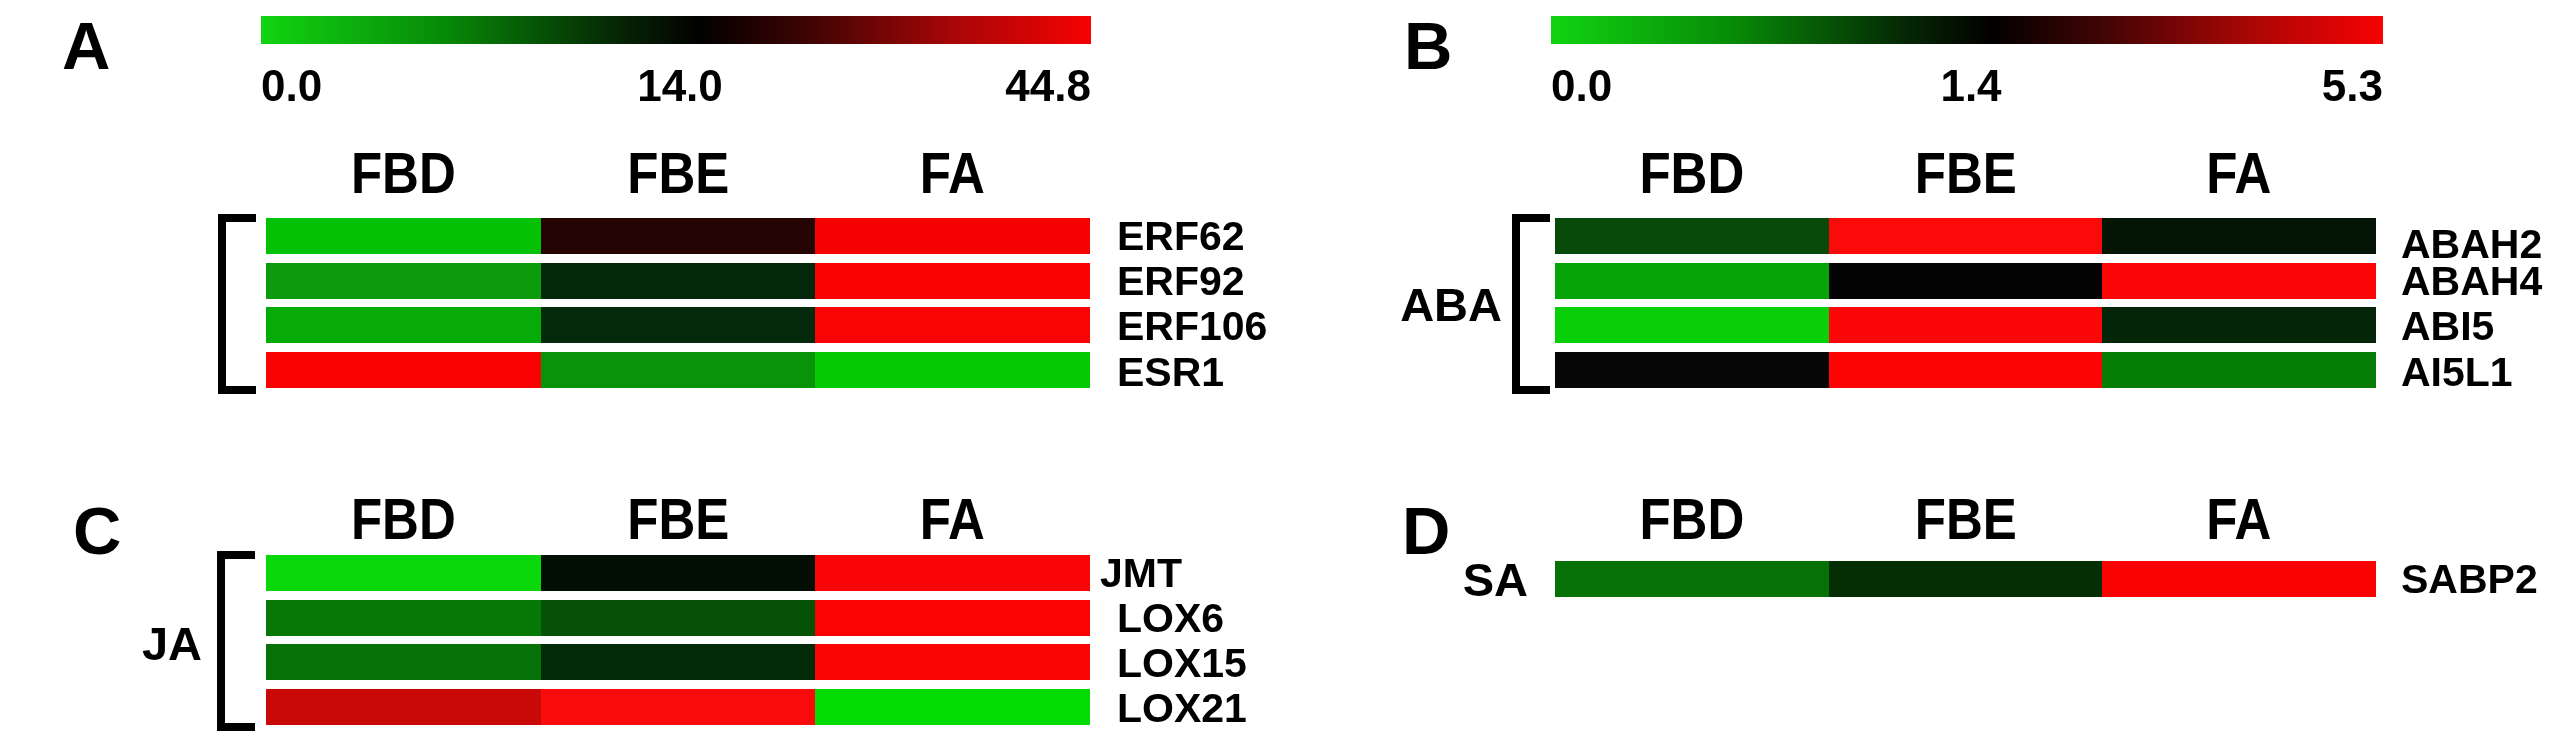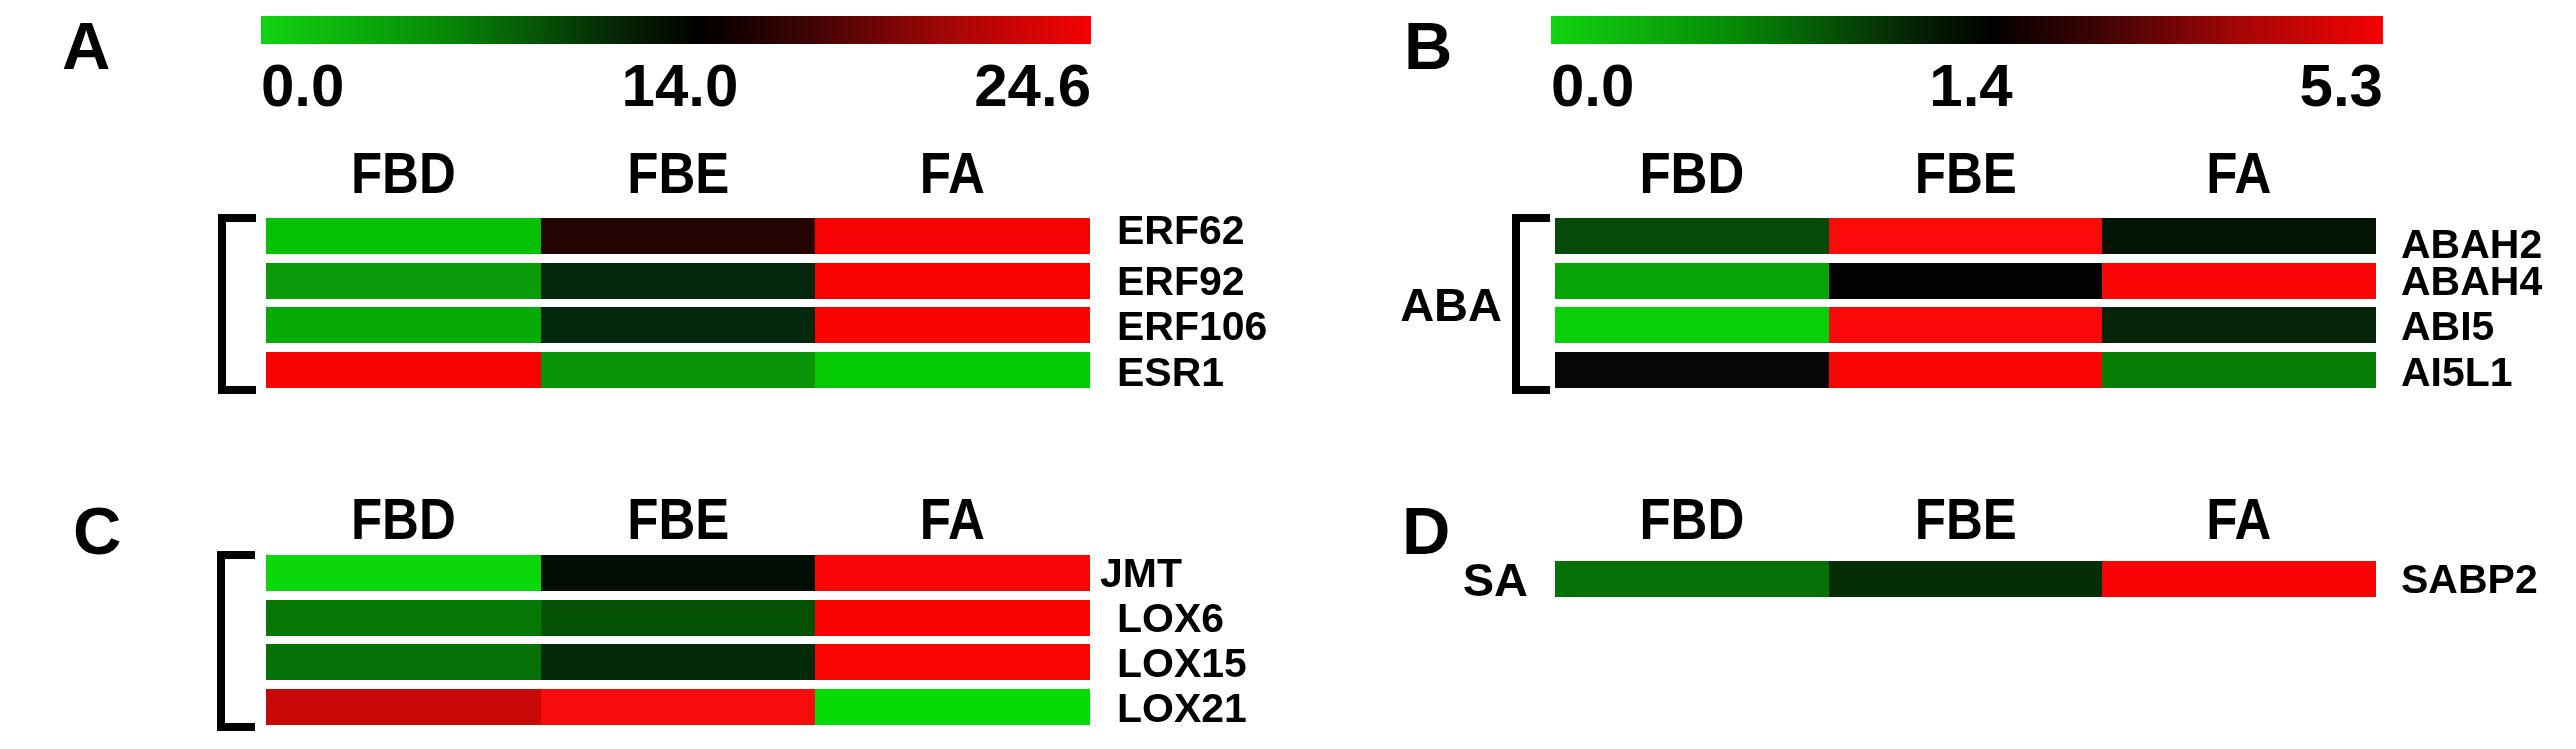--- a/index.html
+++ b/index.html
@@ -11,21 +11,21 @@
     font-weight:bold;color:#000;
     overflow:hidden;
   }
   .panel-letter{
     position:absolute;font-size:67px;line-height:67px;letter-spacing:0.7px;
   }
   .colorbar{
     position:absolute;height:28px;
   }
   .scale-row{
-    position:absolute;height:51px;font-size:60px;line-height:51px;
+    position:absolute;height:51px;font-size:44px;line-height:51px;
   }
   .scale-row .s-min{position:absolute;left:0;top:0;}
   .scale-row .s-mid{position:absolute;left:8px;right:0;top:0;text-align:center;}
   .scale-row .s-max{position:absolute;right:0;top:0;}
   .col-headers{
     position:absolute;display:flex;height:60px;
     font-size:58px;line-height:60px;justify-content:center;
   }
   .col-headers span{flex:1;text-align:center;transform:scaleX(0.88);transform-origin:center;}
   .heatmap{position:absolute;}
@@ -51,21 +51,21 @@
 
 <div id="figure">
 
   <div class="panel-letter" style="left:62px;top:11.6px">A</div>
 
   <div class="colorbar" style="left: 261px; top: 16px; width: 830px; background: linear-gradient(90deg, rgb(17, 212, 17) 0%, rgb(7, 138, 7) 22%, rgb(5, 42, 5) 42%, rgb(3, 0, 0) 53%, rgb(63, 4, 4) 66%, rgb(165, 6, 6) 83%, rgb(246, 2, 2) 100%);"></div>
 
   <div class="scale-row" style="left:261px;top:60px;width:830px">
     <span class="s-min">0.0</span>
     <span class="s-mid">14.0</span>
-    <span class="s-max">24.6</span>
+    <span class="s-max">44.8</span>
   </div>
 
   <div class="col-headers" style="left:266px;top:143px;width:824px">
     <span>FBD</span>
     <span>FBE</span>
     <span>FA</span>
   </div>
 
 
   <div class="bracket" style="left:218px;top:214px;height:180px"></div>
@@ -86,21 +86,21 @@
       <div class="hm-cell" style="background-color: rgb(4, 41, 12);"></div>
       <div class="hm-cell" style="background-color: rgb(249, 3, 3);"></div>
     </div>
     <div class="hm-row">
       <div class="hm-cell" style="background-color: rgb(251, 2, 2);"></div>
       <div class="hm-cell" style="background-color: rgb(8, 147, 8);"></div>
       <div class="hm-cell" style="background-color: rgb(4, 202, 4);"></div>
     </div>
   </div>
 
-  <div class="gene-label" style="left:1117px;top:212px">ERF62</div>
+  <div class="gene-label" style="left:1117px;top:218px">ERF62</div>
   <div class="gene-label" style="left:1117px;top:263px">ERF92</div>
   <div class="gene-label" style="left:1117px;top:308px">ERF106</div>
   <div class="gene-label" style="left:1117px;top:354px">ESR1</div>
 
   <div class="panel-letter" style="left:1404px;top:11.6px">B</div>
 
   <div class="colorbar" style="left: 1551px; top: 16px; width: 832px; background: linear-gradient(90deg, rgb(17, 212, 17) 0%, rgb(7, 138, 7) 22%, rgb(5, 42, 5) 42%, rgb(3, 0, 0) 53%, rgb(63, 4, 4) 66%, rgb(165, 6, 6) 83%, rgb(246, 2, 2) 100%);"></div>
 
   <div class="scale-row" style="left:1551px;top:60px;width:832px">
     <span class="s-min">0.0</span>
@@ -147,20 +147,21 @@
   <div class="gene-label" style="left:2401px;top:354px">AI5L1</div>
 
   <div class="panel-letter" style="left:73px;top:497px">C</div>
 
   <div class="col-headers" style="left:266px;top:489px;width:824px">
     <span>FBD</span>
     <span>FBE</span>
     <span>FA</span>
   </div>
 
+  <div class="group-label" style="left:0;width:202px;top:620px">JA</div>
 
   <div class="bracket" style="left:217px;top:551px;height:180px"></div>
 
   <div class="heatmap" style="left:266px;top:555px;width:824px">
     <div class="hm-row">
       <div class="hm-cell" style="background-color: rgb(10, 216, 10);"></div>
       <div class="hm-cell" style="background-color: rgb(3, 15, 5);"></div>
       <div class="hm-cell" style="background-color: rgb(249, 5, 5);"></div>
     </div>
     <div class="hm-row">

